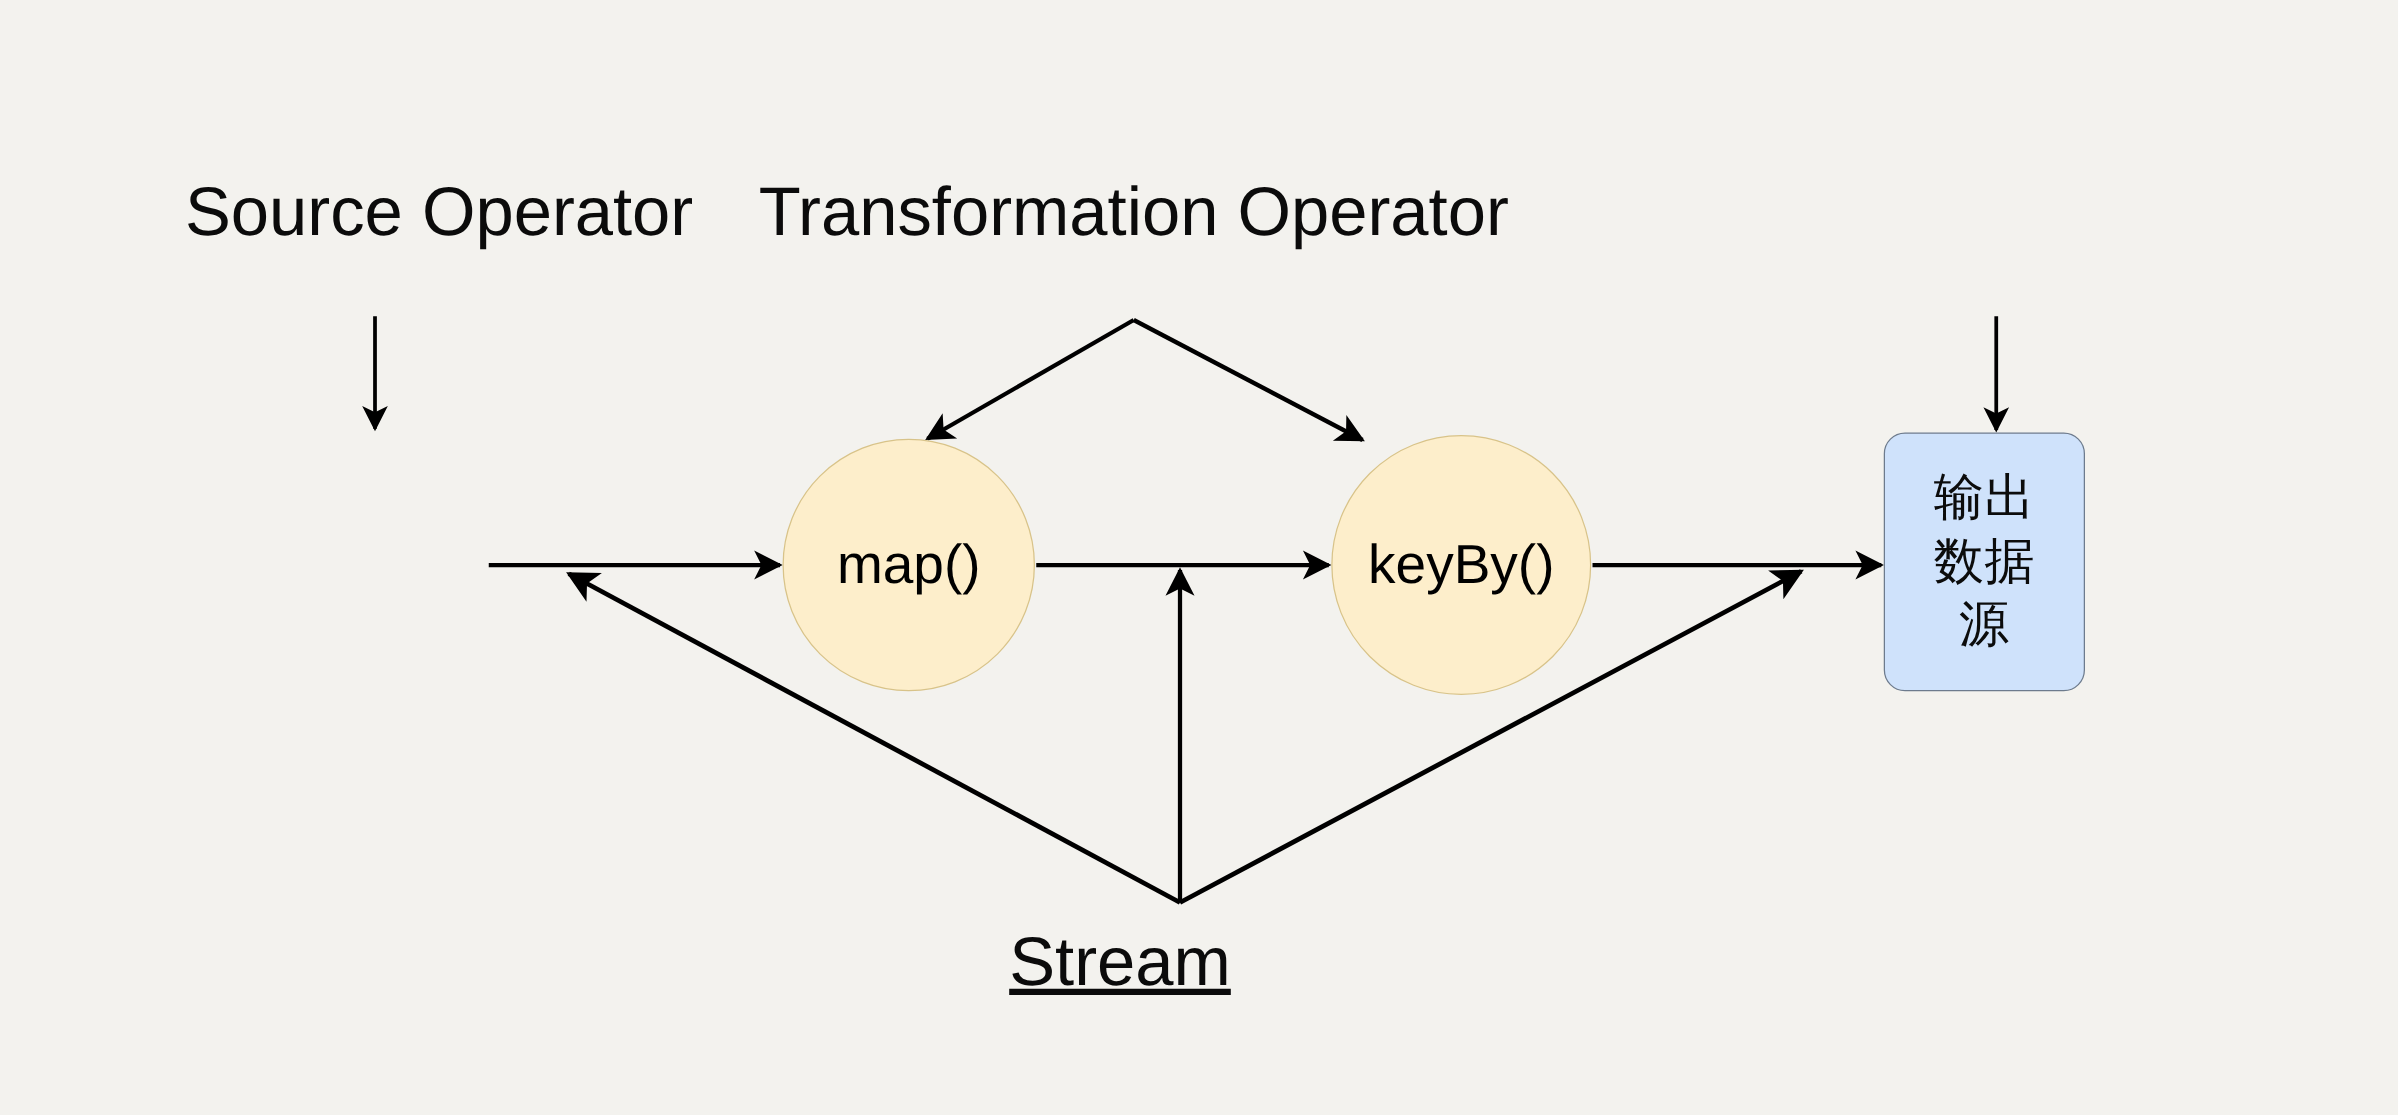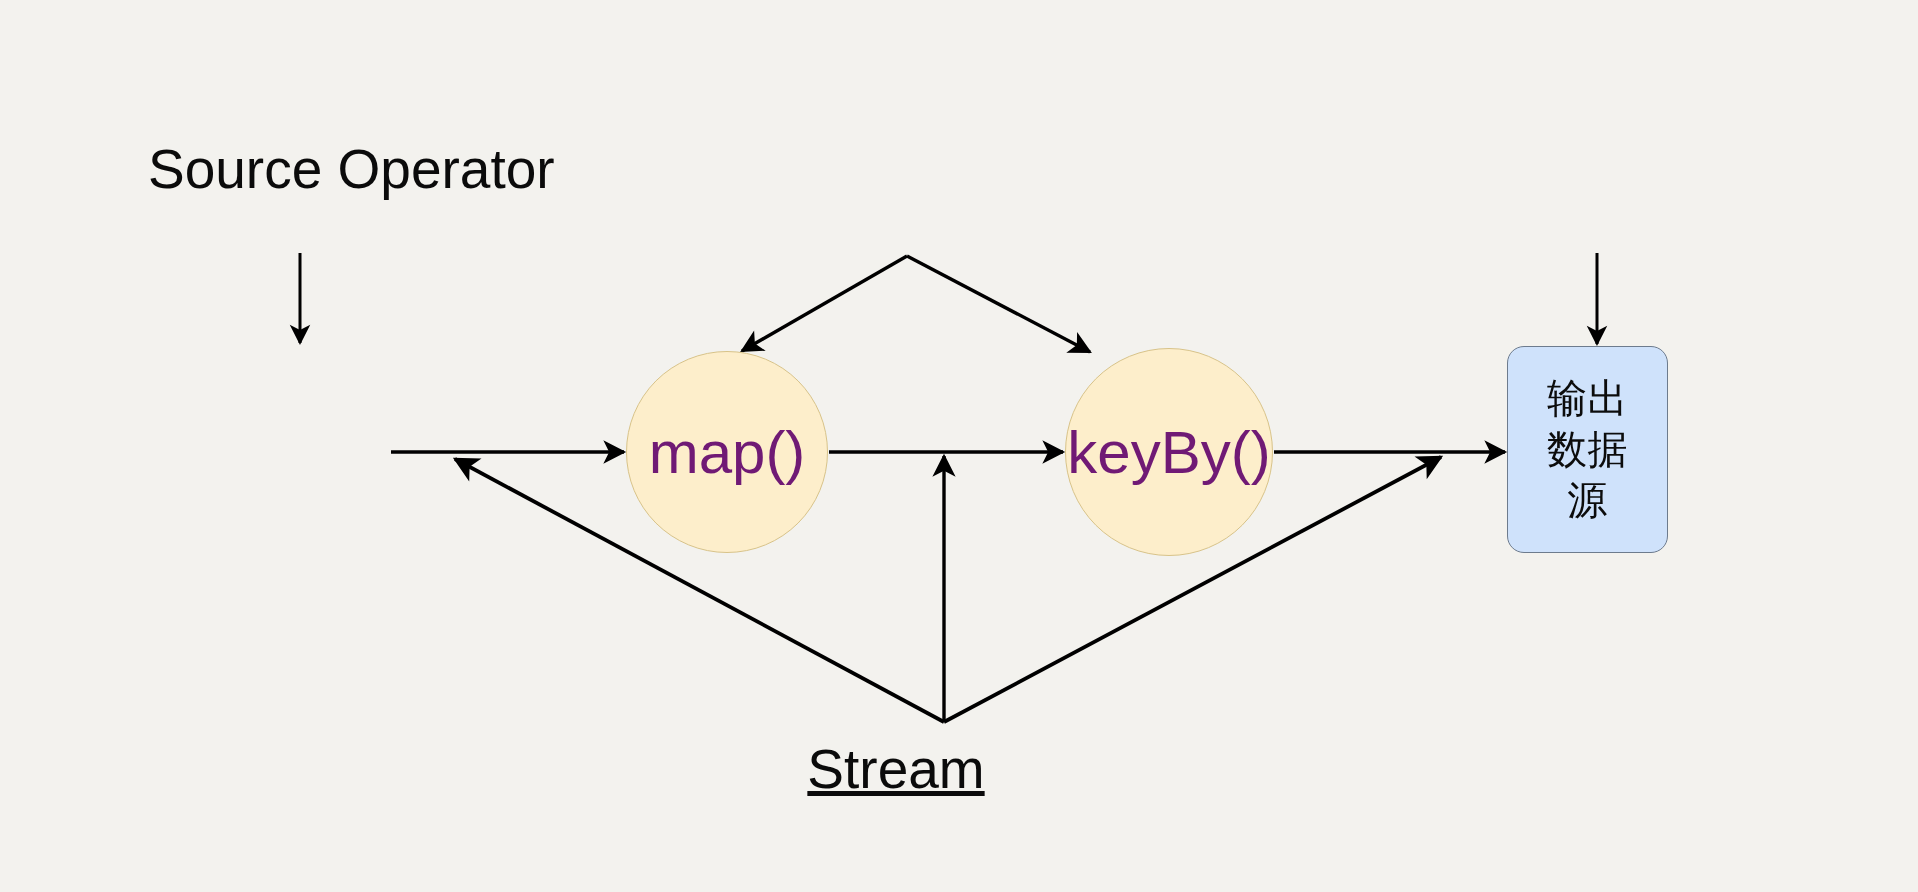--- a/index.html
+++ b/index.html
@@ -45,22 +45,22 @@
     color: #0c0c0c;
     letter-spacing: 0.5px;
     white-space: pre-line;
   }
   .circle {
     background: #fdeecb;
     border: 1.6px solid #d8c389;
     border-radius: 50%;
   }
   .circle .label {
-    font-size: 60px;
-    color: #701a75;
+    font-size: 44px;
+    color: #000000;
     white-space: nowrap;
   }
   
   .caption {
     position: absolute;
     font-size: 55px;
     color: #0b0b0b;
     white-space: nowrap;
     line-height: 1;
   }
@@ -109,17 +109,18 @@
   </div>
 
   <div class="node box" style="left:1507px; top:346px; width:161px; height:207px;">
     <div class="label">输出
 数据
 源</div>
   </div>
 
   <div class="caption" style="left:148px; top:142px;">Source Operator</div>
 
+  <div class="caption center" style="left:907px; top:142px;">Transformation Operator</div>
 
 
   <div class="caption center" style="left:896px; top:742px;text-decoration:underline;">Stream</div>
 
 </div>
 
 </body></html>

